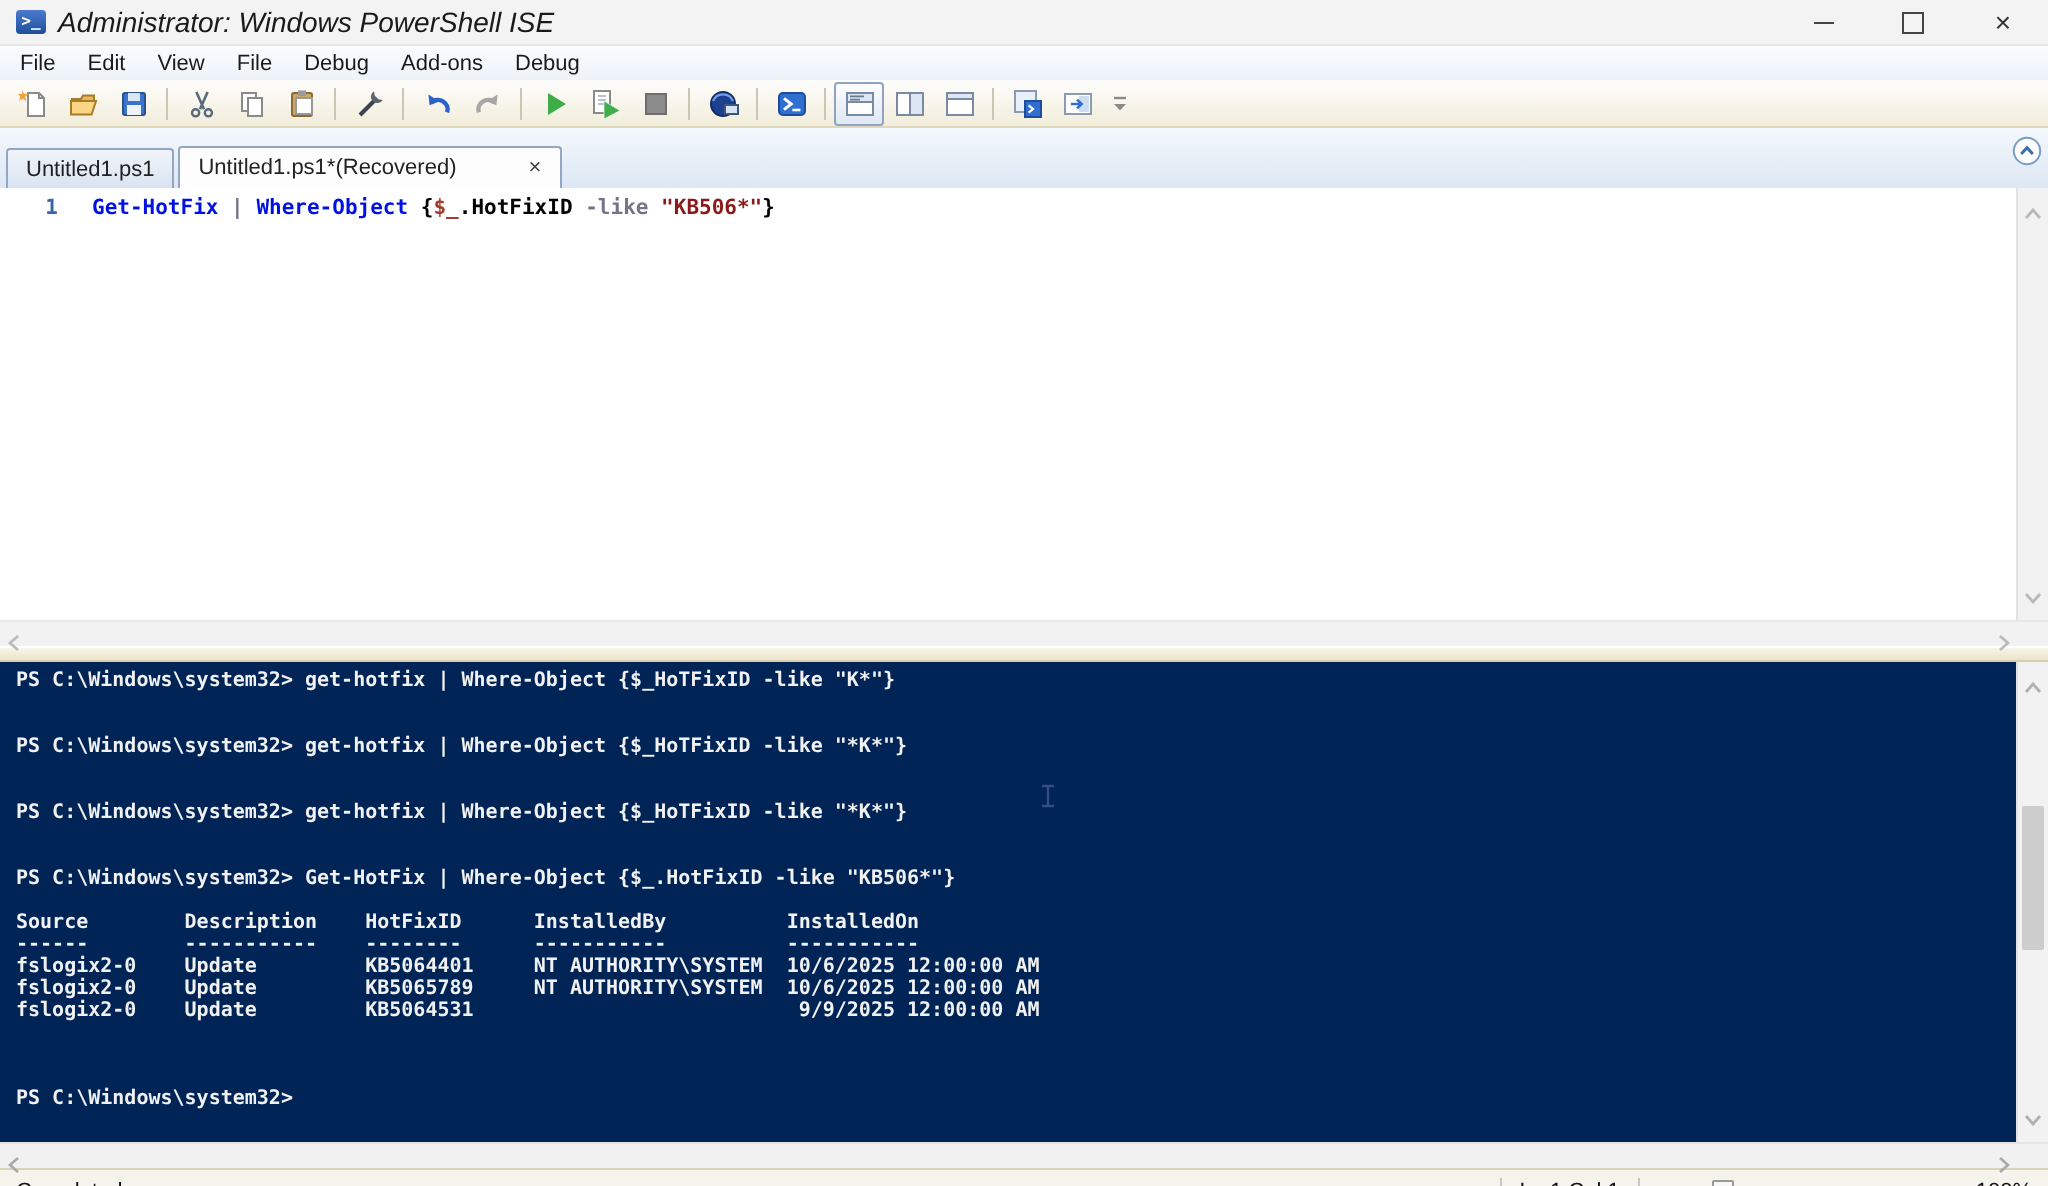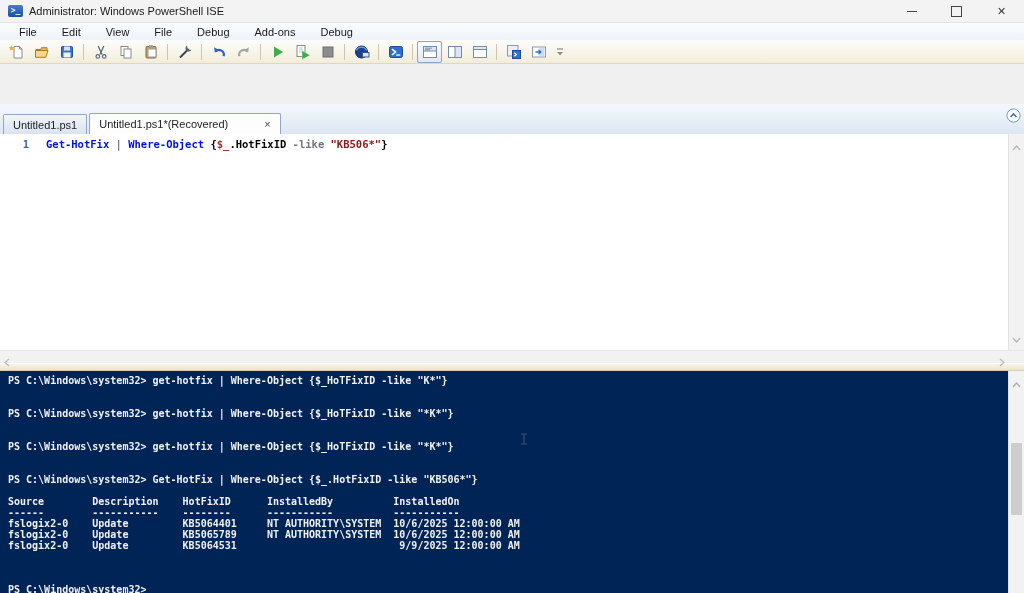--- a/index.html
+++ b/index.html
@@ -3,44 +3,44 @@
 <meta charset="utf-8">
 <style>
   html,body{margin:0;padding:0;background:#888;}
   .window{width:1024px;height:593px;background:#f0f0f0;position:relative;overflow:hidden;
           font-family:"Liberation Sans",sans-serif;outline:1px solid #9a9a9a;}
 
   
   .titlebar{height:22px;background:#f3f3f3;border-bottom:1px solid #e4e4e4;display:flex;align-items:center;}
   .title-icon{width:15px;height:12px;margin:0 6px 0 8px;background:linear-gradient(#4a7bd0,#1e4f9c);
               border-radius:2px;color:#fff;font:bold 8px/12px "DejaVu Sans Mono",monospace;text-align:center;}
-  .title-text{font-size:11px;color:#1a1a1a;}
+  .title-text{font-size:14px;color:#1a1a1a;font-style:italic;}
   .win-controls{margin-left:auto;display:flex;height:100%;}
   .win-btn{width:45px;height:100%;display:flex;align-items:center;justify-content:center;color:#333;}
   .glyph-min{width:10px;height:1px;background:#444;display:block;}
   .glyph-max{width:9px;height:9px;border:1px solid #444;display:block;}
   .glyph-close{font-size:14px;line-height:10px;color:#333;}
 
   
   .menubar{height:17px;background:linear-gradient(#fafcfe,#eef3f9);display:flex;align-items:center;
            font-size:11px;color:#1a1a1a;padding-left:2px;}
-  .menu-item{padding:6px 8px;margin-left:9px;}
+  .menu-item{padding:6px 8px;}
 
   
   .toolbar{height:23px;background:linear-gradient(#fdfdfc,#f2edda);border-bottom:1px solid #e0d8bd;
            display:flex;align-items:center;padding-left:4px;}
   .tb-btn{width:23px;height:20px;display:flex;align-items:center;justify-content:center;
           border:1px solid transparent;border-radius:2px;}
   .tb-btn.active{border-color:#8fa3c4;background:linear-gradient(#fdfdfe,#dfe8f4);}
   .tb-sep{width:1px;height:16px;background:#ccc5b2;margin:0 4px;}
   .tb-overflow{margin-left:4px;display:flex;align-items:center;}
 
   
   .tabrow{height:30px;background:linear-gradient(#f4f8fc,#dce7f4);display:flex;align-items:flex-end;
-          padding-left:3px;position:relative;margin-top:40px;}
+          padding-left:3px;position:relative;}
   .tab{height:19px;display:flex;align-items:center;padding:0 9px;font-size:11px;color:#222;
        border:1px solid #93a6c4;border-bottom:none;border-radius:2px 2px 0 0;
        background:linear-gradient(#f1f5fa,#d9e3f0);margin-right:2px;white-space:nowrap;}
   .tab.active{background:#fdfdfd;position:relative;z-index:2;height:20px;gap:29px;}
   .tab-close{margin-left:7px;color:#444;font-size:11px;line-height:11px;}
   .collapse-btn{position:absolute;right:3px;top:4px;width:15px;height:15px;}
 
   
   .editor{position:relative;height:216px;background:#ffffff;}
   .gutter{position:absolute;left:0;top:0;bottom:0;width:38px;background:#fff;}

